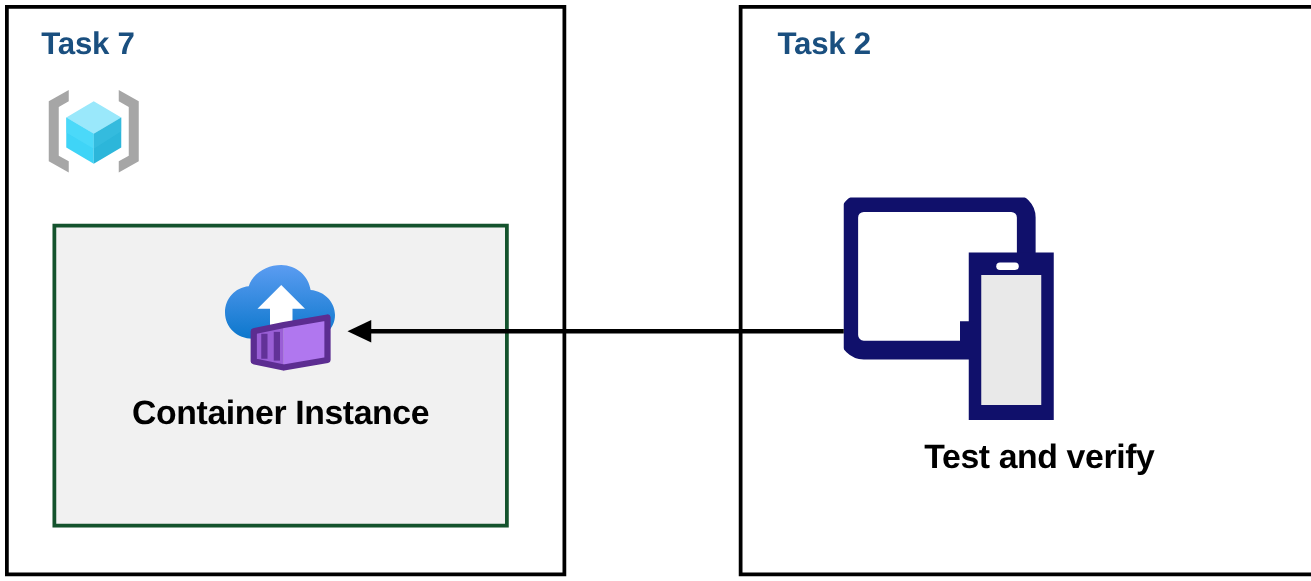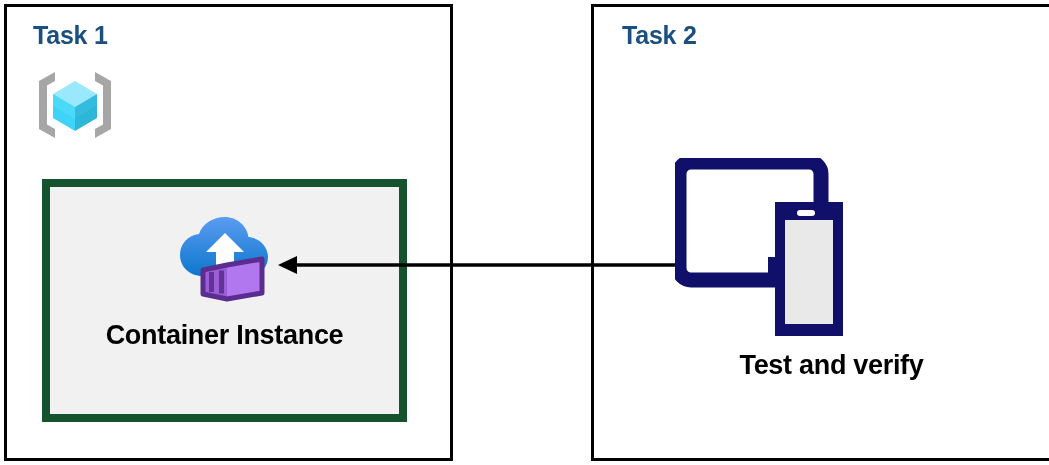--- a/index.html
+++ b/index.html
@@ -76,21 +76,21 @@
 
   
   #container-instance-box {
     position: absolute;
     box-sizing: border-box;
     left: 35px;
     top: 172px;
     width: 365px;
     height: 243px;
     background: #f1f1f1;
-    border: 8px solid #14532d;
+    border: 3px solid #14532d;
   }
   #container-instance-icon {
     position: absolute;
     left: 50%;
     transform: translateX(-50%);
     top: 22px;
     width: 102px;
     height: 96px;
     display: block;
   }
@@ -139,21 +139,21 @@
     pointer-events: none;
   }
 </style>
 </head>
 <body>
 
 <div id="canvas">
 
   <div class="panel" id="panel-task-1">
 
-    <div class="panel-title">Task 1</div>
+    <div class="panel-title">Task 7</div>
 
     <div id="resource-group-row">
 
       <svg id="resource-group-icon" viewBox="0 0 80 72">
 
         <path d="M20 3 L4 12 L4 60 L20 69 L20 60 L12 55.5 L12 16.5 L20 12 Z" fill="#a6a6a6"></path>
 
         <path d="M60 3 L76 12 L76 60 L60 69 L60 60 L68 55.5 L68 16.5 L60 12 Z" fill="#a6a6a6"></path>
 
         <path d="M40 12 L62 25 L40 38 L18 25 Z" fill="#9ae8fb"></path>

